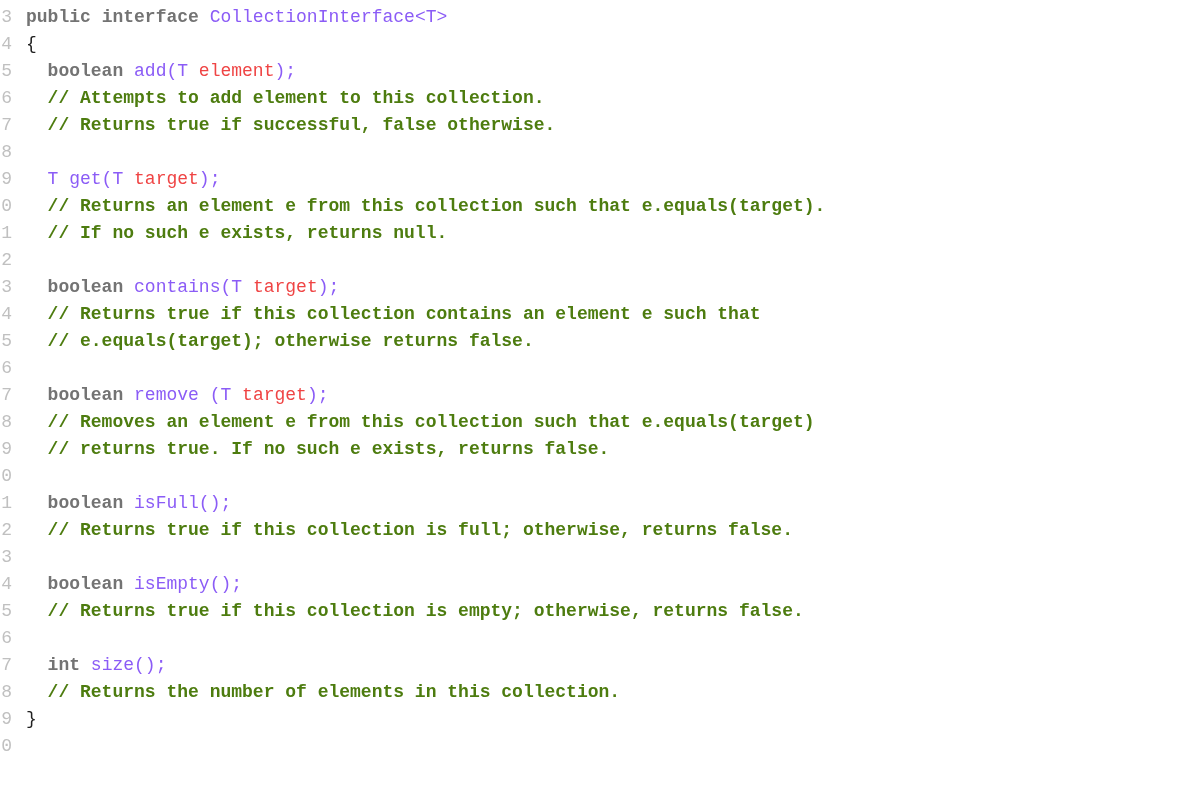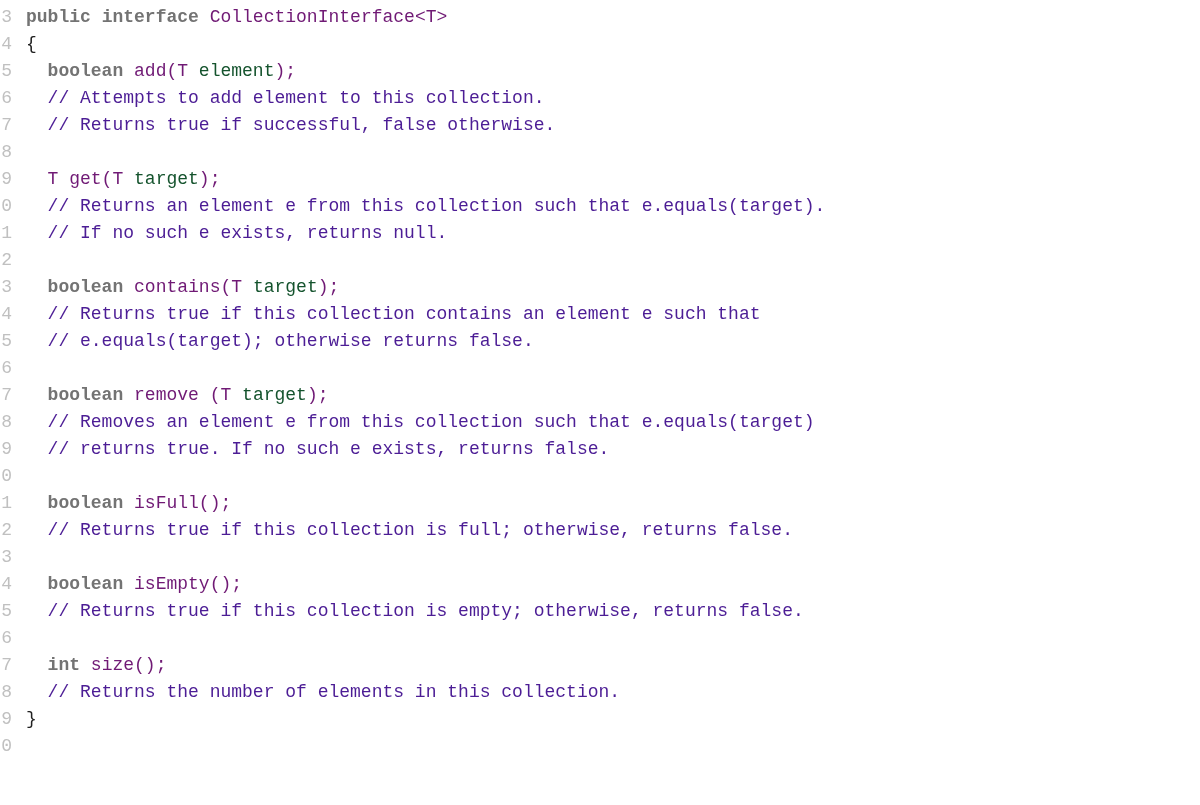--- a/index.html
+++ b/index.html
@@ -24,23 +24,23 @@
     height: 27px;
   }
   .code {
     padding: 4px 0 0 14px;
     white-space: pre;
   }
   .code-line {
     height: 27px;
   }
   .kw { color: #737373; font-weight: bold; }                       
-  .id { color: #701a75; margin-top: 12px; }                         
-  .param { color: #14532d; }                    
-  .cm { color: #4c1d95; }                       
+  .id { color: #8b5cf6; margin-top: 12px; }                         
+  .param { color: #ef4444; }                    
+  .cm { color: #4d7c0f; font-weight: bold; }                       
   .punc { color: #222; }
 </style>
 </head>
 <body>
 
 <div class="gutter" id="gutter">
     <div class="gutter-line">3</div>
     <div class="gutter-line">4</div>
     <div class="gutter-line">5</div>
     <div class="gutter-line">6</div>

